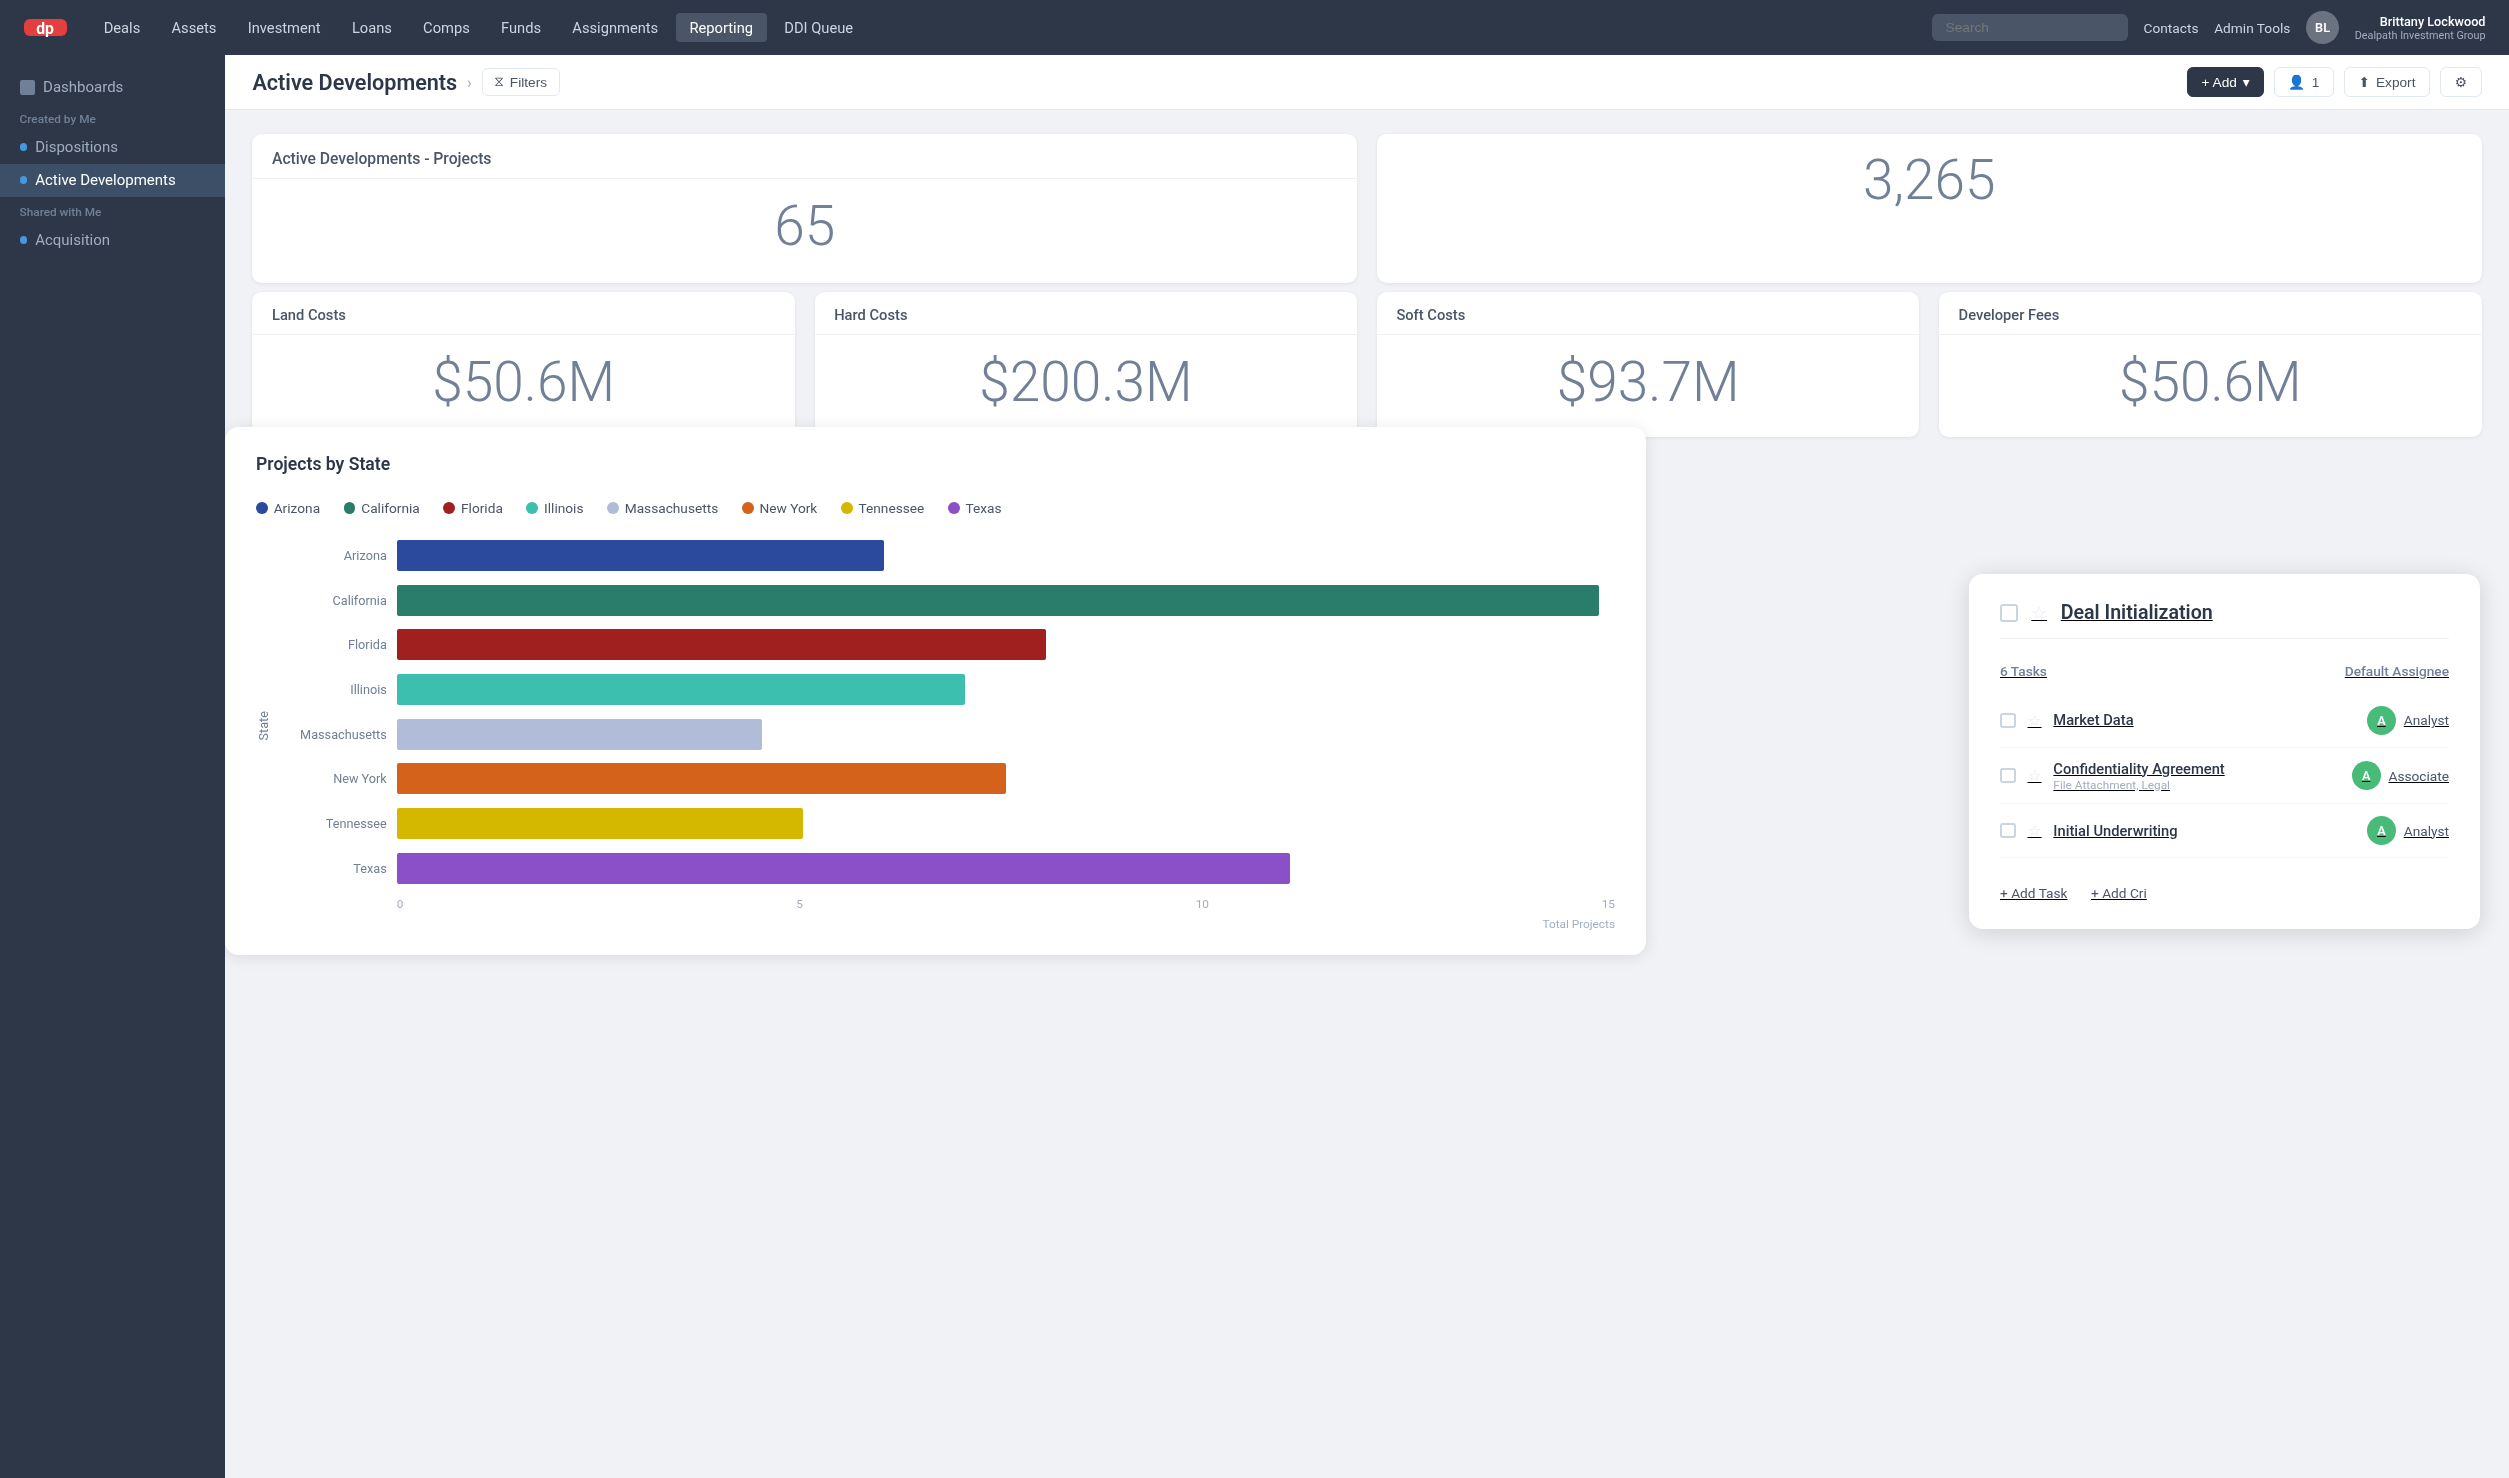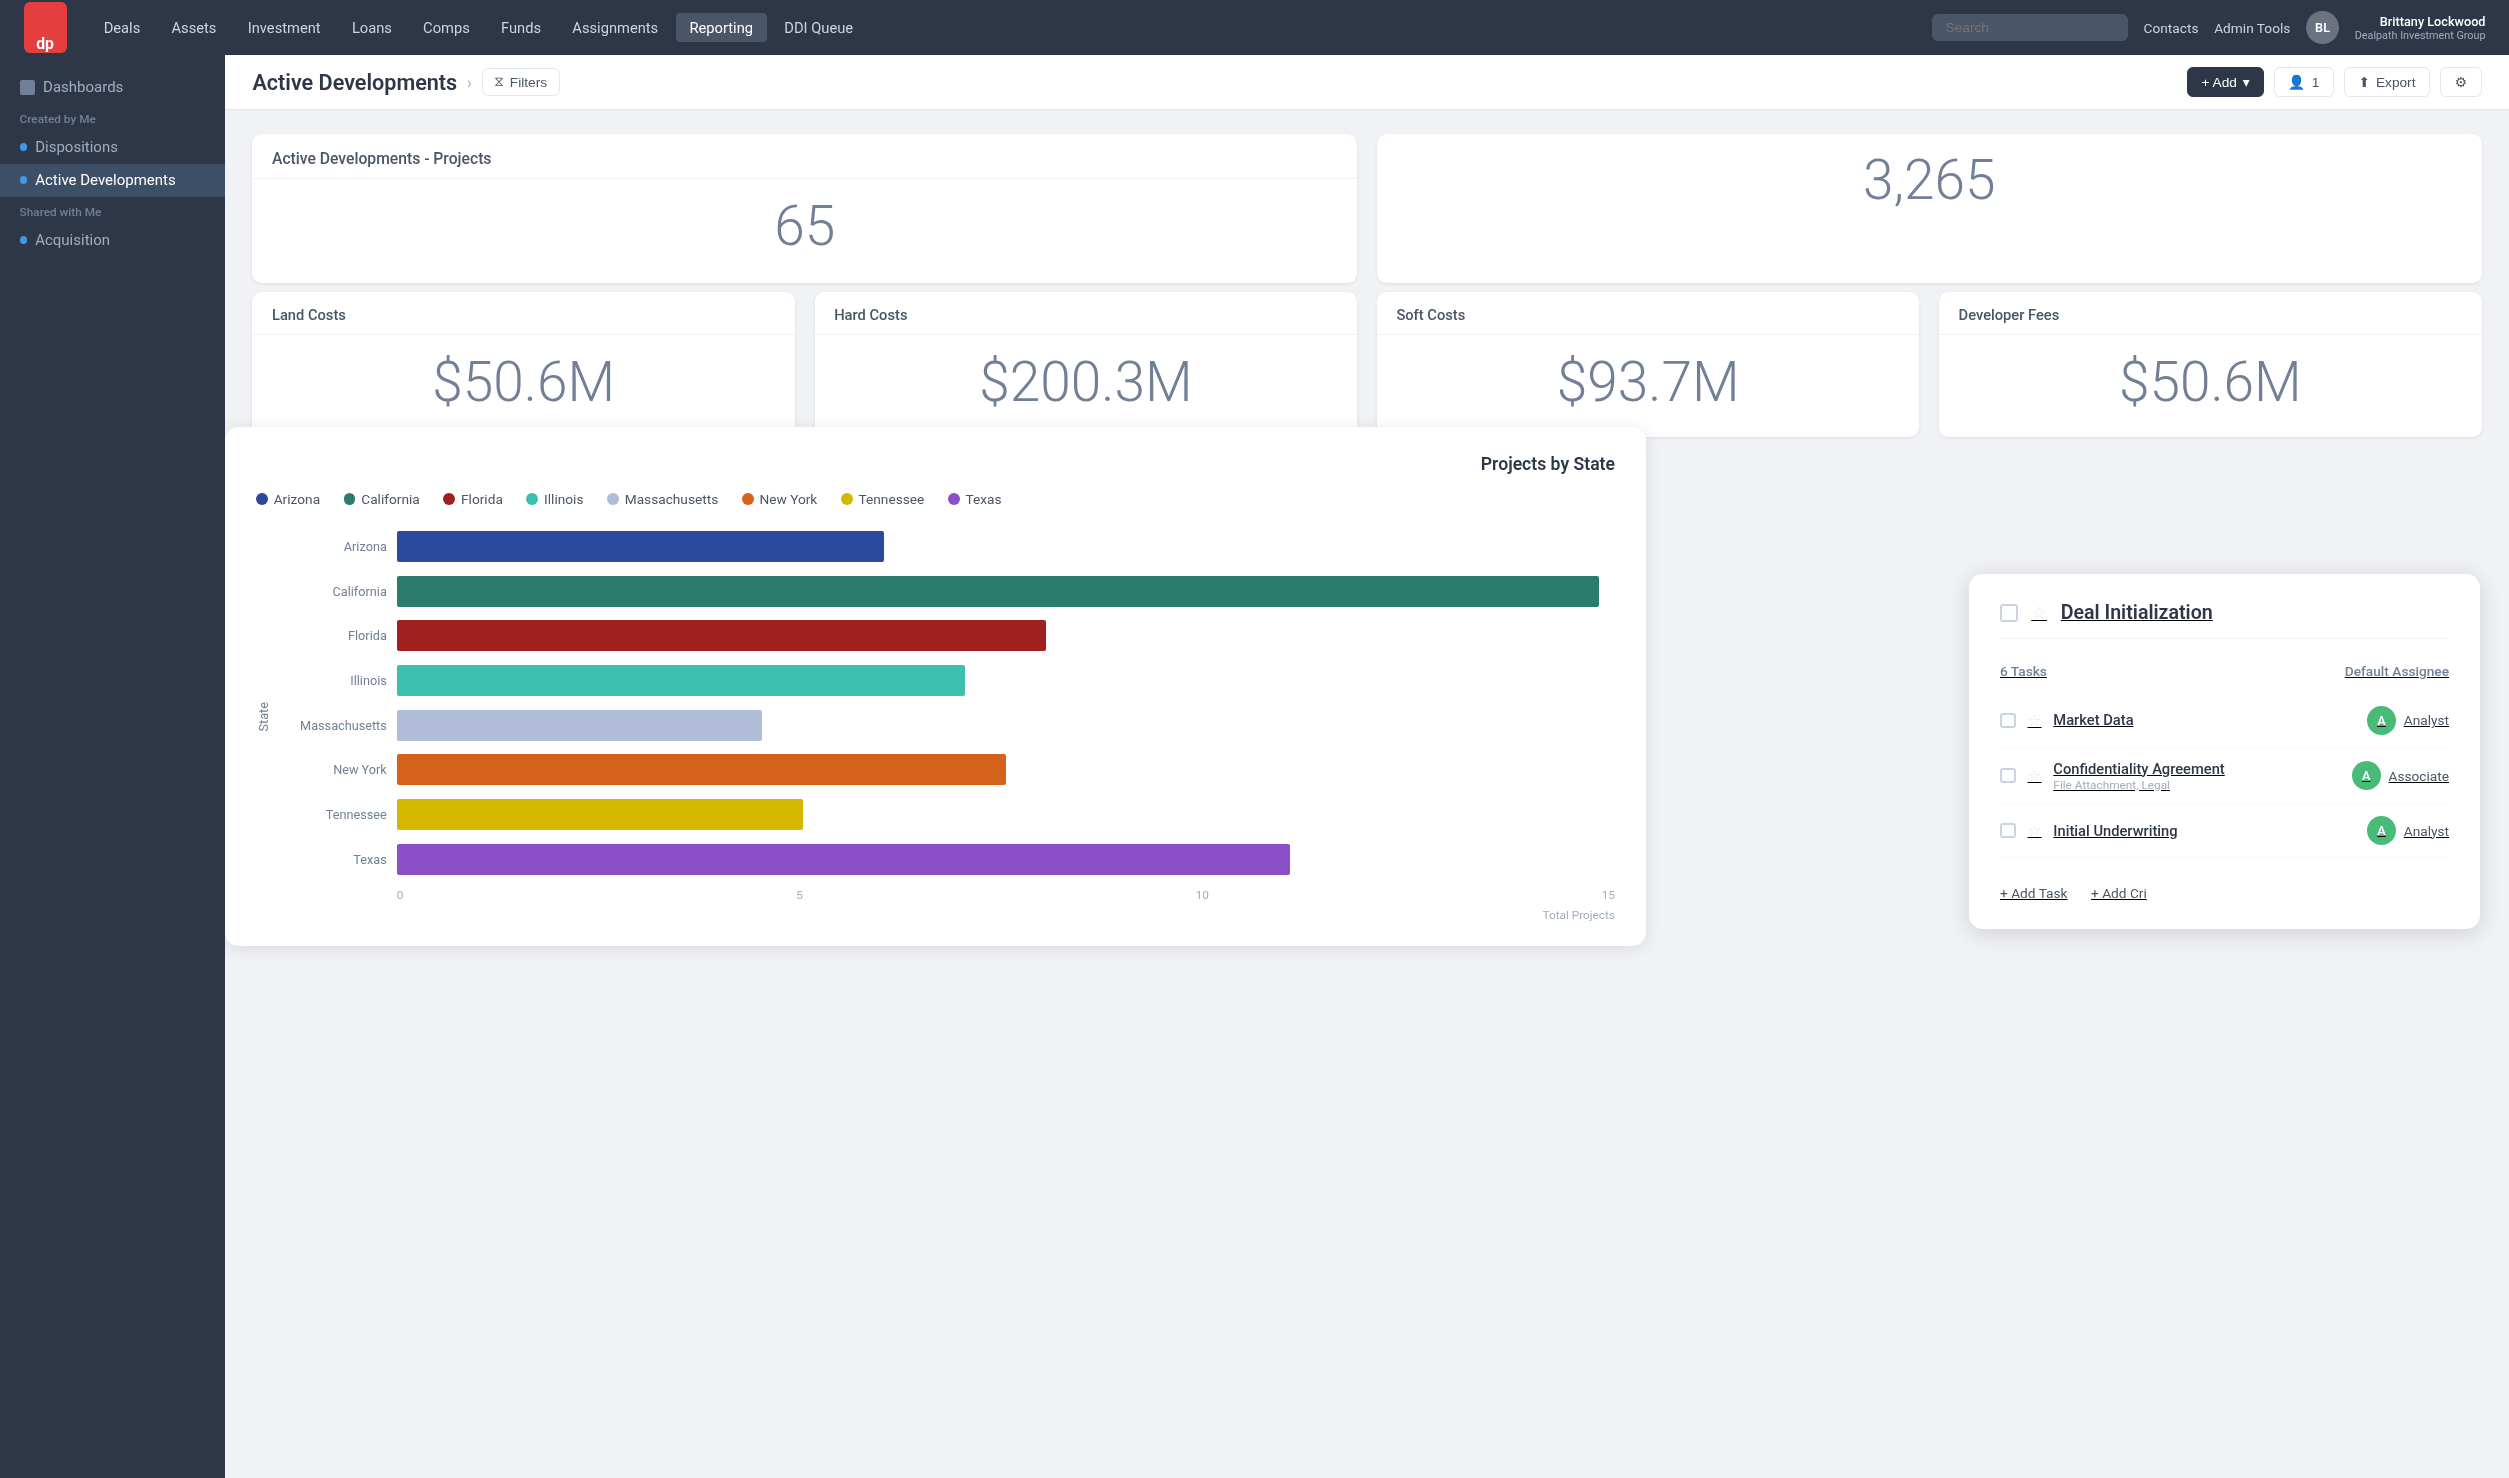--- a/index.html
+++ b/index.html
@@ -18,25 +18,25 @@
       height: 55px;
       background: #2d3748;
       display: flex;
       align-items: center;
       padding: 0 23.5px;
       position: relative;
       z-index: 10;
     }
     .nav-logo {
       width: 43px;
-      height: 51px;
+      height: 17px;
       background: #e53e3e;
       border-radius: 5.9px;
       display: flex;
-      align-items: flex-end;
+      align-items: flex-start;
       justify-content: center;
       margin-right: 23.5px;
       flex-shrink: 0;
     }
     .nav-logo-text {
       color: white;
       font-weight: 700;
       font-size: 15.7px;
     }
     .nav-items {
@@ -279,22 +279,21 @@
       position: absolute;
       left: 0px;
       top: 372px;
       width: 1421px;
       z-index: 5;
     }
     .chart-title {
       font-size: 17.6px;
       font-weight: 600;
       color: #2d3748;
-      margin-bottom: 17px;
-      text-align: right;
+      margin-bottom: 26px;
     }
     .legend {
       display: flex;
       gap: 23.5px;
       margin-bottom: 23.5px;
       flex-wrap: wrap;
     }
     .legend-item {
       display: flex;
       align-items: center;

